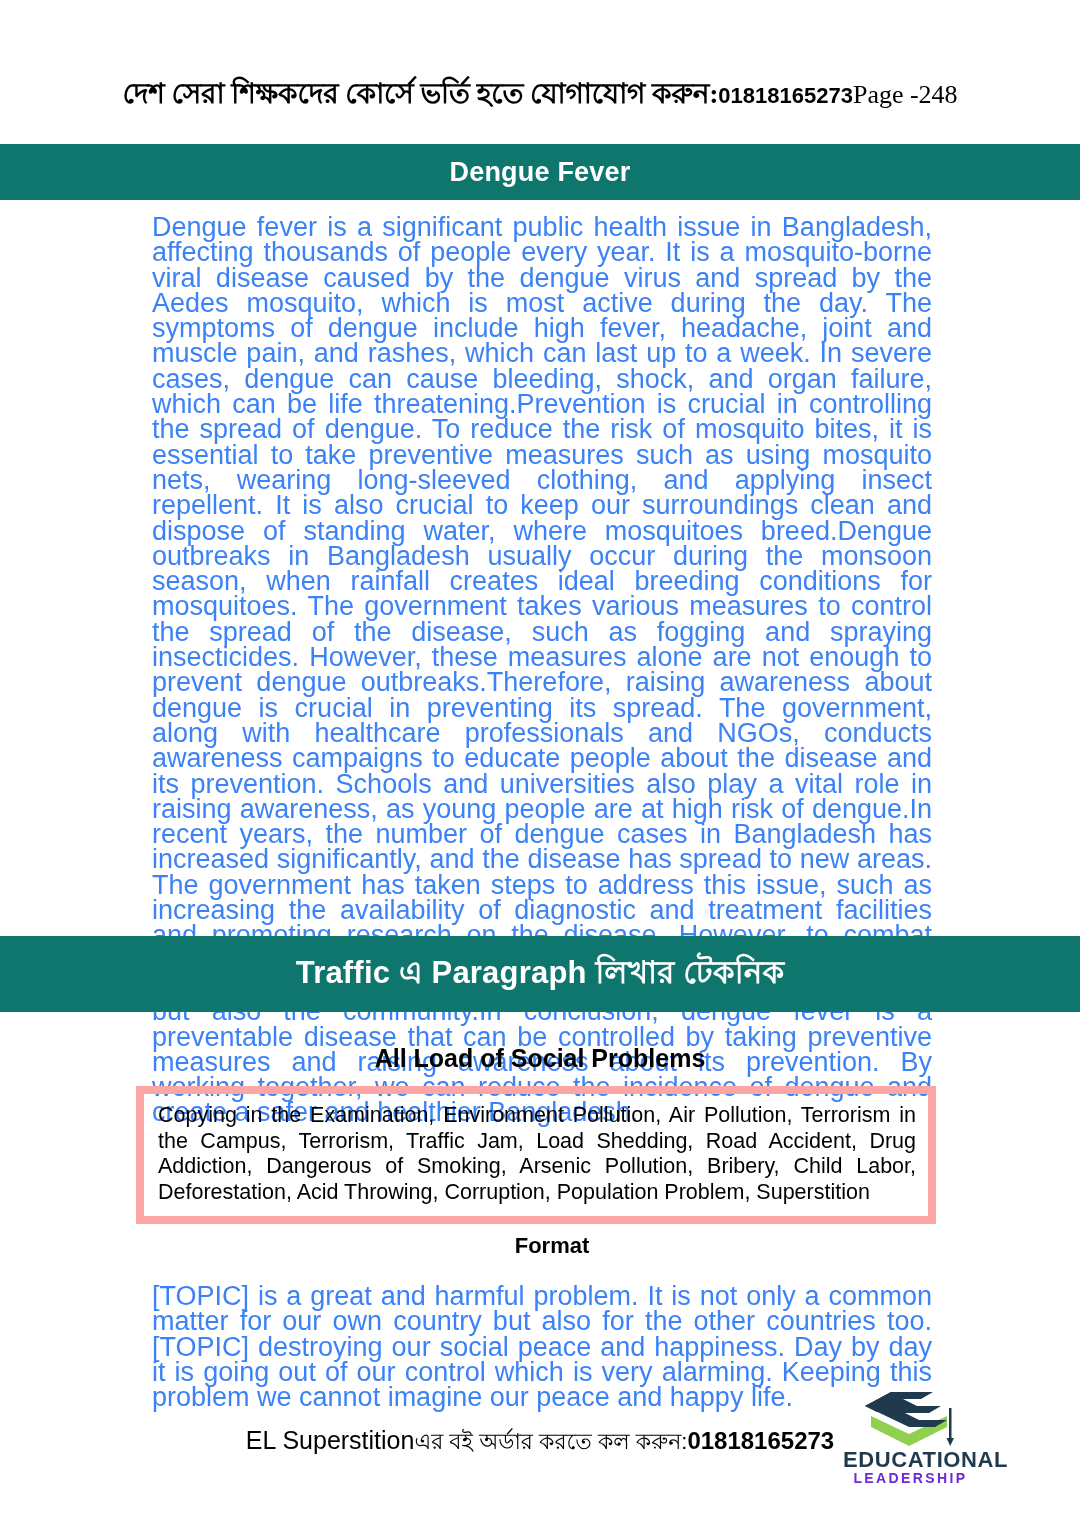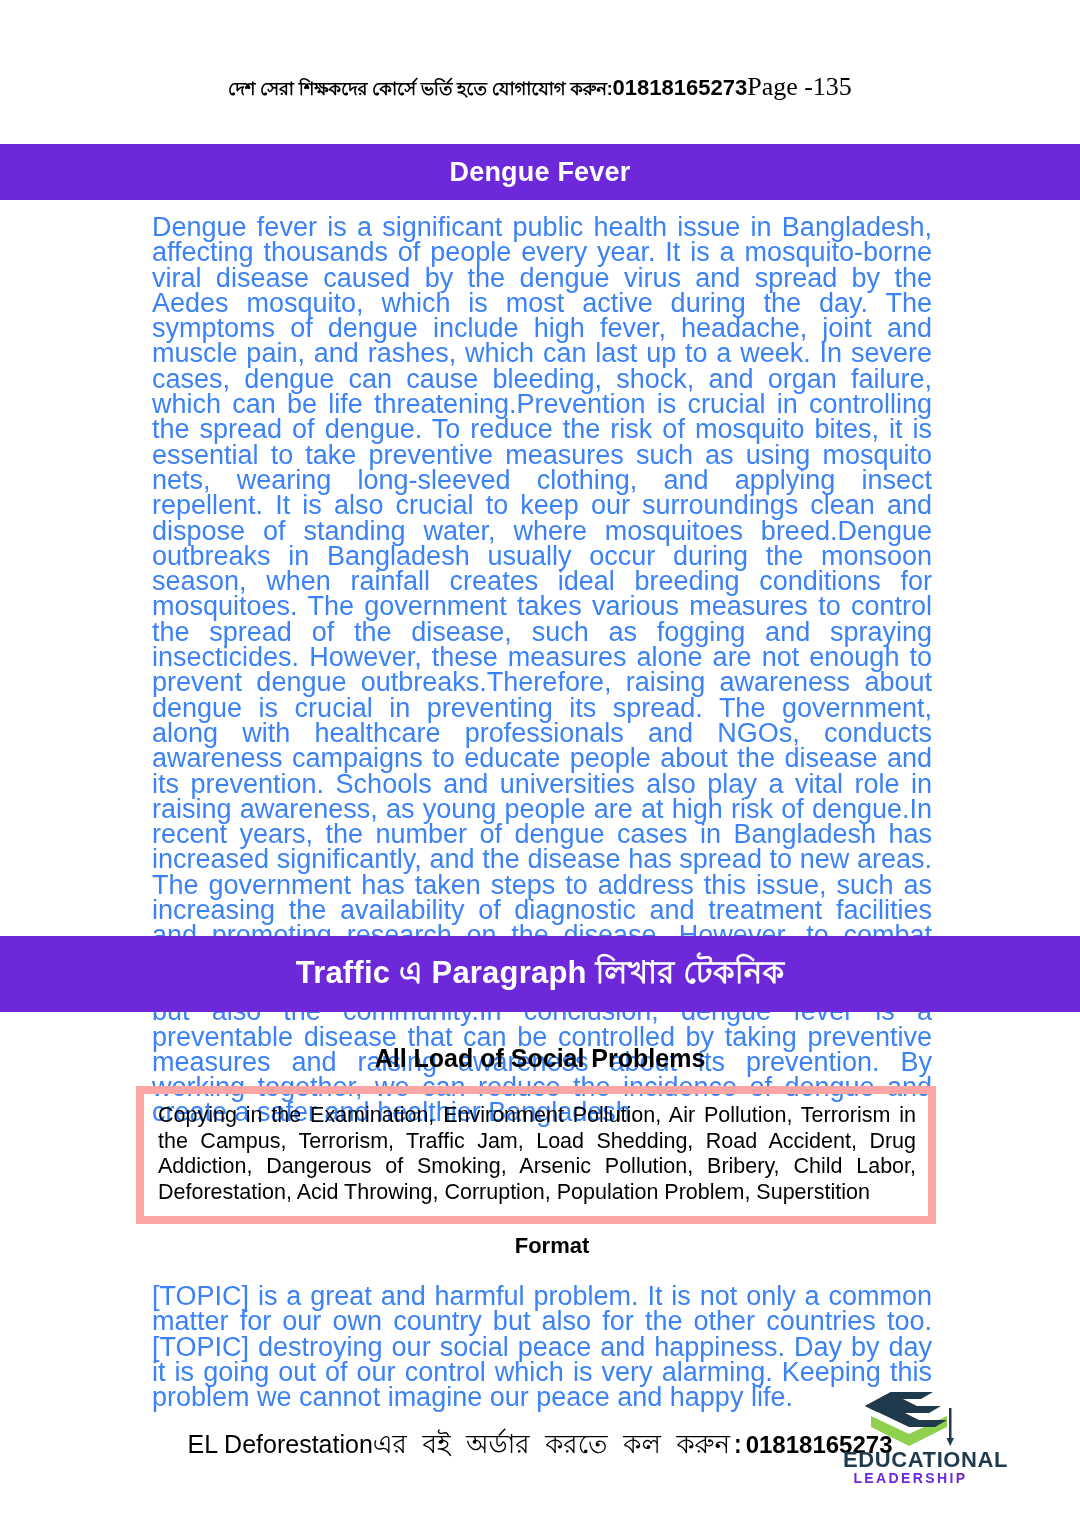--- a/index.html
+++ b/index.html
@@ -19,42 +19,42 @@
   
   .page-header {
     position: absolute;
     top: 72px;
     left: 0;
     width: 1080px;
     text-align: center;
     white-space: nowrap;
   }
   .header-bn {
-    font-family: Liberation Sans, sans-serif;
-    font-weight: bold;
-    font-size: 18px;
+    font-family: Liberation Serif, serif;
+    font-weight: bold;
+    font-size: 28px;
     letter-spacing: -0.2px;
   }
   .header-phone {
     font-family: "Liberation Sans", sans-serif;
     font-weight: bold;
     font-size: 22px;
   }
   .header-page {
     font-family: "Liberation Serif", serif;
     font-size: 26px;
     font-weight: normal;
   }
 
   
   .banner {
     position: absolute;
     left: 0;
     width: 1080px;
-    background: #6d28d9;
+    background: #0f766e;
     color: #ffffff;
     display: flex;
     align-items: center;
     justify-content: center;
     text-align: right;
   }
   .banner-title {
     position: absolute;
     top: 144px;
     height: 56px;
@@ -138,22 +138,21 @@
     top: 1424px;
     left: 0;
     width: 1080px;
     text-align: center;
     white-space: nowrap;
   }
   .footer-el {
     font-size: 25px;
   }
   .footer-bn {
-    font-size: 26px;
-    font-family: Liberation Mono, monospace;
+    font-size: 22px;
   }
   .footer-phone {
     font-size: 24px;
     font-weight: bold;
   }
 
   
   .logo {
     position: absolute;
     left: 843px;
@@ -187,42 +186,42 @@
     font-weight: bold;
     color: #6d28d9;
     letter-spacing: 2.4px;
     line-height: 17px;
   }
 </style>
 </head>
 <body>
 
 <div class="page-header">
-  <span class="header-bn">দেশ সেরা শিক্ষকদের কোর্সে ভর্তি হতে যোগাযোগ করুন:</span><span class="header-phone">01818165273</span><span class="header-page">Page -135</span>
+  <span class="header-bn">দেশ সেরা শিক্ষকদের কোর্সে ভর্তি হতে যোগাযোগ করুন:</span><span class="header-phone">01818165273</span><span class="header-page">Page -248</span>
 </div>
 
 <div class="banner banner-title">
   <span class="banner-text">Dengue Fever</span>
 </div>
 
 <div class="body-text dengue-body">Dengue fever is a significant public health issue in Bangladesh, affecting thousands of people every year. It is a mosquito-borne viral disease caused by the dengue virus and spread by the Aedes mosquito, which is most active during the day. The symptoms of dengue include high fever, headache, joint and muscle pain, and rashes, which can last up to a week. In severe cases, dengue can cause bleeding, shock, and organ failure, which can be life threatening.Prevention is crucial in controlling the spread of dengue. To reduce the risk of mosquito bites, it is essential to take preventive measures such as using mosquito nets, wearing long-sleeved clothing, and applying insect repellent. It is also crucial to keep our surroundings clean and dispose of standing water, where mosquitoes breed.Dengue outbreaks in Bangladesh usually occur during the monsoon season, when rainfall creates ideal breeding conditions for mosquitoes. The government takes various measures to control the spread of the disease, such as fogging and spraying insecticides. However, these measures alone are not enough to prevent dengue outbreaks.Therefore, raising awareness about dengue is crucial in preventing its spread. The government, along with healthcare professionals and NGOs, conducts awareness campaigns to educate people about the disease and its prevention. Schools and universities also play a vital role in raising awareness, as young people are at high risk of dengue.In recent years, the number of dengue cases in Bangladesh has increased significantly, and the disease has spread to new areas. The government has taken steps to address this issue, such as increasing the availability of diagnostic and treatment facilities and promoting research on the disease. However, to combat dengue effectively, a multi-sectoral approach is necessary, involving not only the government and healthcare professionals but also the community.In conclusion, dengue fever is a preventable disease that can be controlled by taking preventive measures and raising awareness about its prevention. By working together, we can reduce the incidence of dengue and create a safer and healthier Bangladesh.</div>
 
 <div class="banner banner-shortcut">
   <span class="banner-text">Traffic এ Paragraph লিখার টেকনিক</span>
 </div>
 
 <div class="subheading social-problems-heading">All Load of Social Problems</div>
 
 <div class="boxed-list">Copying in the Examination, Environment Pollution, Air Pollution, Terrorism in the Campus, Terrorism, Traffic Jam, Load Shedding, Road Accident, Drug Addiction, Dangerous of Smoking, Arsenic Pollution, Bribery, Child Labor, Deforestation, Acid Throwing, Corruption, Population Problem, Superstition</div>
 
 <div class="format-heading">Format</div>
 <div class="body-text format-body">[TOPIC] is a great and harmful problem. It is not only a common matter for our own country but also for the other countries too. [TOPIC] destroying our social peace and happiness. Day by day it is going out of our control which is very alarming. Keeping this problem we cannot imagine our peace and happy life.</div>
 
 <div class="footer">
-  <span class="footer-el">EL Deforestation</span><span class="footer-bn">এর বই অর্ডার করতে কল করুন:</span><span class="footer-phone">01818165273</span>
+  <span class="footer-el">EL Superstition</span><span class="footer-bn">এর বই অর্ডার করতে কল করুন:</span><span class="footer-phone">01818165273</span>
 </div>
 
 <div class="logo">
   <svg class="logo-mark" viewBox="0 0 104 66">
 
     <path d="M14 30 L52 48 L90 30 L90 41 L52 60 L14 41 Z" fill="#8fd14f"></path>
 
     <path d="M34 6 L76 6 L64 13 L46 13 L60 20 L84 20 L72 27 L48 27 L62 34 L90 34 L78 41 L52 41 L8 20 Z" fill="#1f3a4d"></path>
     <path d="M34 6 L8 20 L20 26 L46 13 Z" fill="#1f3a4d"></path>
 

